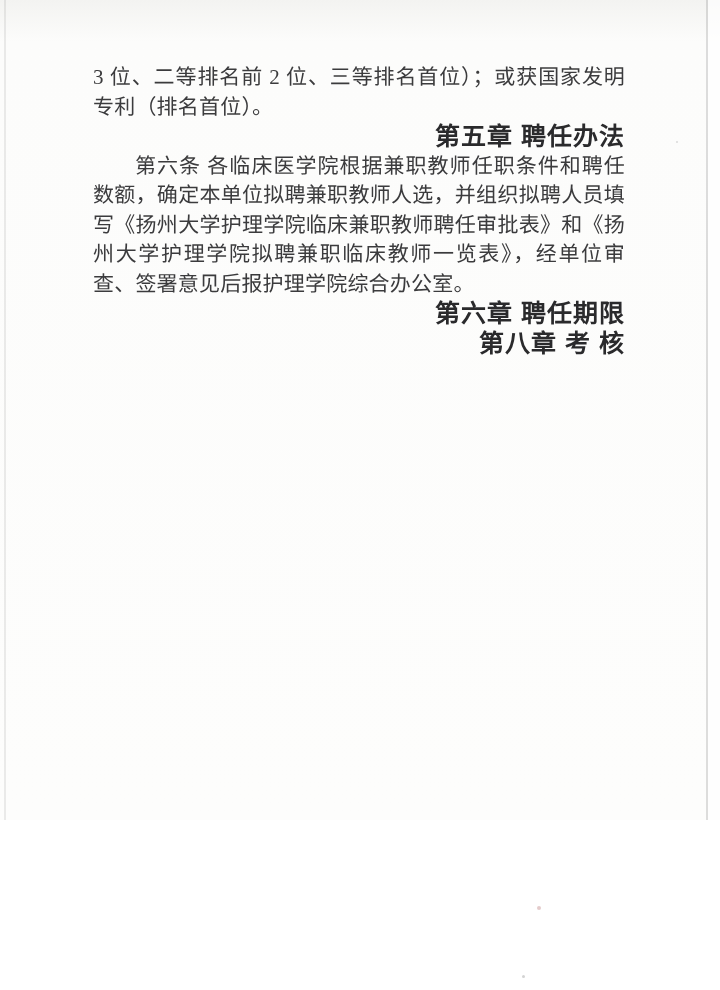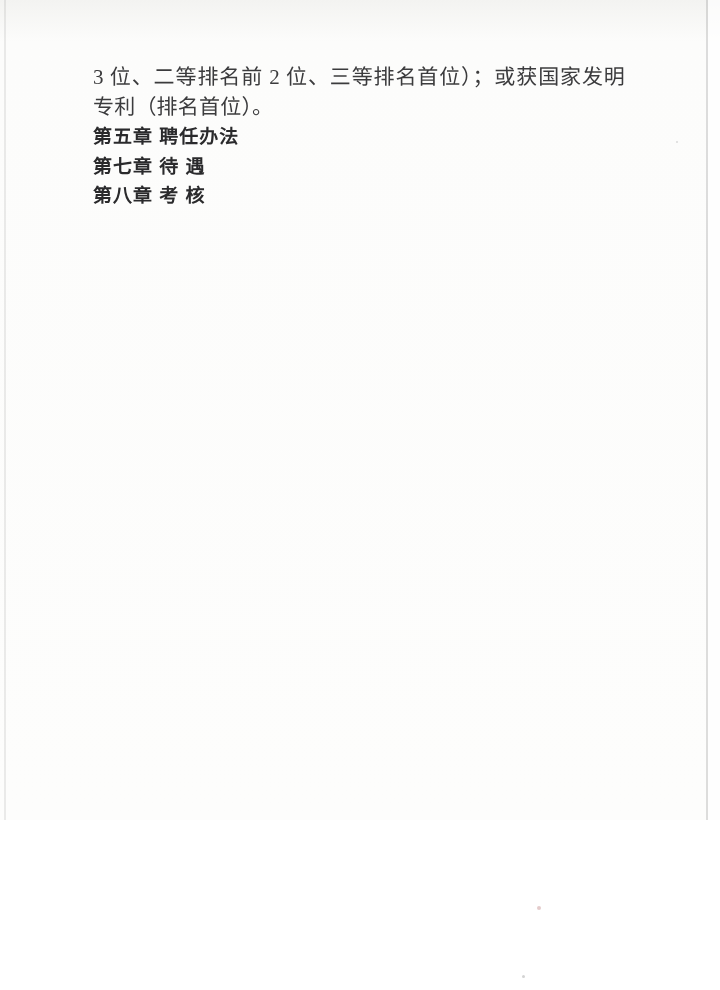--- a/index.html
+++ b/index.html
@@ -44,39 +44,40 @@
     letter-spacing: 0.2px;
   }
   .content p {
     margin: 0; padding: 0;
     text-indent: 2em;
     word-break: break-all;
   }
   .content p.no-indent { text-indent: 0; }
   .content h2 {
     margin: 0; padding: 0;
-    font-size: 19px;
+    font-size: 25px;
     line-height: 29.5px;
     font-weight: bold;
-    text-align: left;
+    text-align: right;
     text-indent: 0;
     letter-spacing: 1px;
     color: #2a2a2c;
     font-family: "Liberation Sans", "DejaVu Sans", sans-serif;
   }
 </style>
 </head>
 <body>
 
 <div class="page">
   <div class="scan-edge-left"></div>
   <div class="scan-edge-right-light"></div>
   <div class="scan-edge-right"></div>
   <div class="scan-speck speck-1"></div>
   <div class="scan-speck speck-2"></div>
   <div class="scan-speck speck-3"></div>
   <div class="content" id="content" style="color: rgb(59, 59, 61);">
       <p class="no-indent">3 位、二等排名前 2 位、三等排名首位）；或获国家发明专利（排名首位）。</p>
       <h2 style="color: rgb(42, 42, 44);">第五章 聘任办法</h2>
-      <h2 style="color: rgb(42, 42, 44);">第七章 待 遇</h2>
+      <p>第六条 各临床医学院根据兼职教师任职条件和聘任数额，确定本单位拟聘兼职教师人选，并组织拟聘人员填写《扬州大学护理学院临床兼职教师聘任审批表》和《扬州大学护理学院拟聘兼职临床教师一览表》，经单位审查、签署意见后报护理学院综合办公室。</p>
+      <h2 style="color: rgb(42, 42, 44);">第六章 聘任期限</h2>
       <h2 style="color: rgb(42, 42, 44);">第八章 考 核</h2>
     </div>
 </div>
 
 </body></html>

